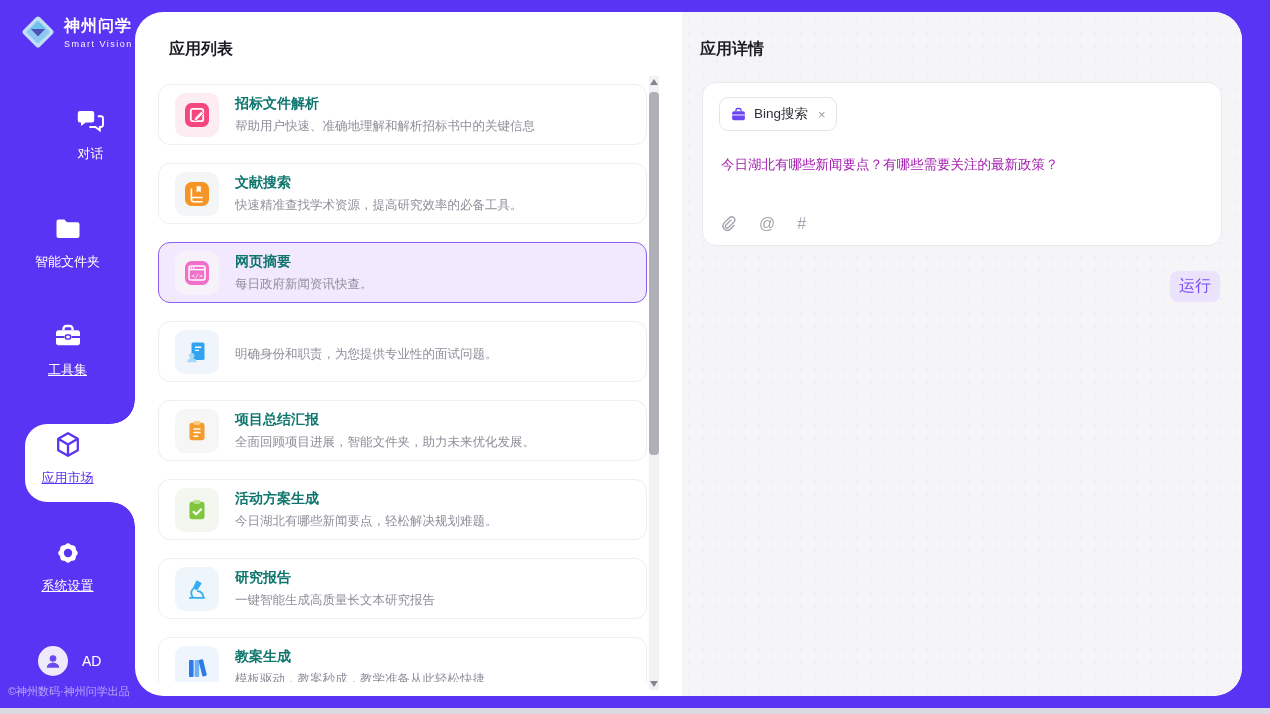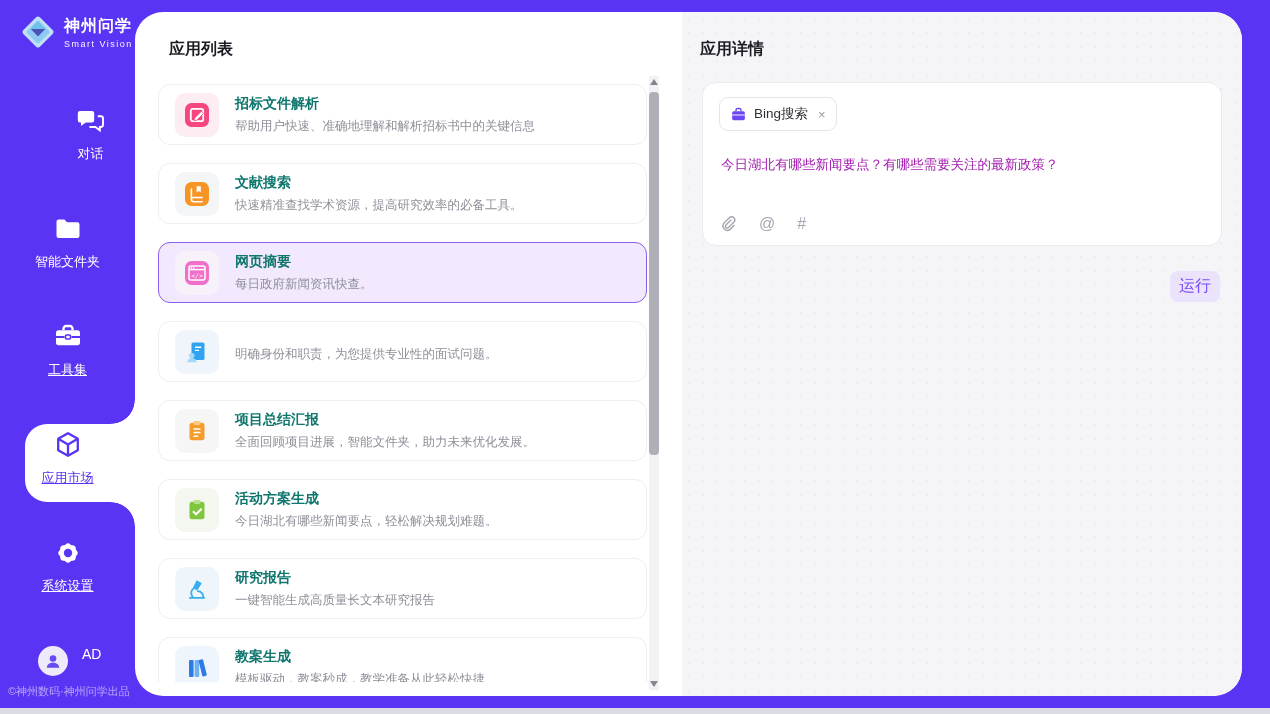--- a/index.html
+++ b/index.html
@@ -33,21 +33,21 @@
   .nav-item:nth-child(5){top:538px;}
   .nav-item:nth-child(3) .nav-label,
   .nav-item:nth-child(4) .nav-label,
   .nav-item:nth-child(5) .nav-label{text-decoration:underline;}
   .nav-icon svg{width:30px;height:30px;display:inline-block;}
   .nav-label{display:block;font-size:13px;margin-top:5px;}
   .nav-item.active{color:#5A34F5;}
   .gear-hole{fill:#5A34F5;}
   .notch{stroke:#5A34F5;}
 
-  .avatar-row{position:absolute;left:0;top:646px;width:135px;display:flex;cursor:pointer;}
+  .avatar-row{position:absolute;left:0;top:646px;width:135px;display:flex;align-items:center;cursor:pointer;}
   .avatar{width:30px;height:30px;border-radius:50%;background:#EFEAFB;margin-left:38px;
     display:flex;align-items:center;justify-content:center;}
   .avatar svg{width:20px;height:20px;}
   .avatar-name{color:#fff;font-size:14px;margin-left:14px;}
   .sidebar-footer{position:absolute;left:8px;top:684px;font-size:11px;color:rgba(255,255,255,.55);white-space:nowrap;}
 
   
   .content{position:absolute;left:135px;top:12px;width:1107px;height:684px;background:#fff;border-radius:28px;overflow:hidden;}
   .panel-title{position:absolute;margin:0;font-size:16px;font-weight:bold;color:#1C1C24;}
 

